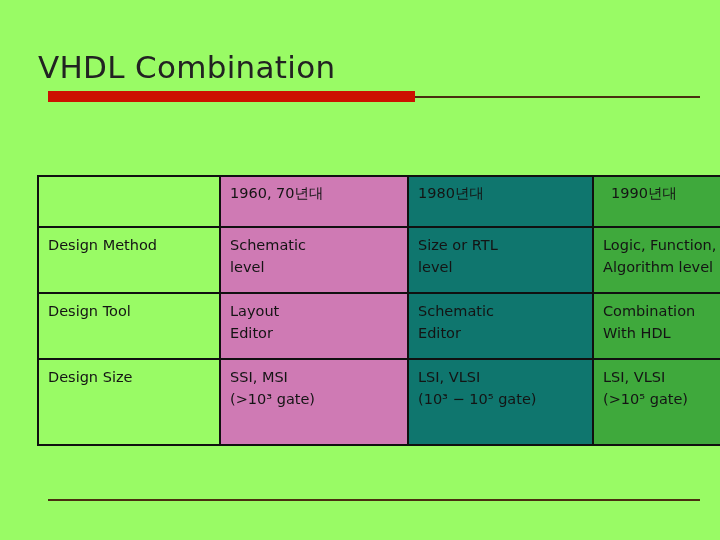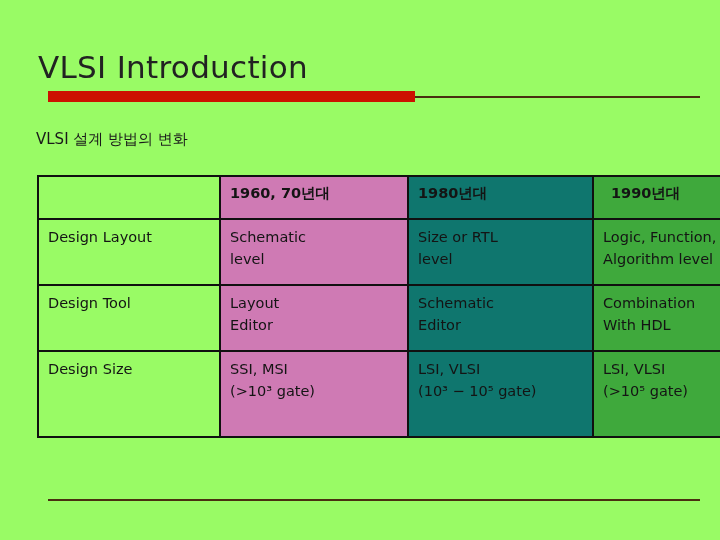--- a/index.html
+++ b/index.html
@@ -88,22 +88,21 @@
     border: 2px solid #101010;
     vertical-align: top;
     padding: 6px 8px 6px 9px;
     font-size: 14.5px;
     line-height: 22px;
     color: #141414;
   }
   #data-table tr.header-row td {
     height: 25px;
     padding-top: 5px;
-    padding-bottom: 11px;
-    font-weight: bold;
+    padding-bottom: 19px;
   }
   #data-table tr.body-row td {
     height: 52px;
   }
   #data-table tr.last-row td {
     height: 72px;
     margin-left: 28px;
   }
 
   .col-label  { width: 163px; background: #99fb65; }
@@ -112,40 +111,39 @@
   .col-1990   { width: 166px; background: #3fa93c; }
 
   .cell-line { display: block; white-space: nowrap; }
   .hdr-1990 { padding-left: 8px; }
 </style>
 </head>
 <body>
 
 <div id="slide">
 
-  <div id="slide-title">VLSI Introduction</div>
+  <div id="slide-title">VHDL Combination</div>
 
   <div id="title-rule-thin"></div>
   <div id="title-rule-bar"></div>
 
-  <div id="subtitle">VLSI 설계 방법의 변화</div>
 
   <table id="data-table">
     <tbody>
       <tr class="header-row">
         <td class="col-label"></td>
         <td class="col-1960">1960, 70년대</td>
         <td class="col-1980">1980년대</td>
         <td class="col-1990">
           <span class="hdr-1990">1990년대</span>
         </td>
       </tr>
 
       <tr class="body-row">
-        <td class="col-label">Design Layout</td>
+        <td class="col-label">Design Method</td>
         <td class="col-1960">
           <span class="cell-line">Schematic</span>
           <span class="cell-line">level</span>
         </td>
         <td class="col-1980">
           <span class="cell-line">Size or RTL</span>
           <span class="cell-line">level</span>
         </td>
         <td class="col-1990">
           <span class="cell-line">Logic, Function,</span>

